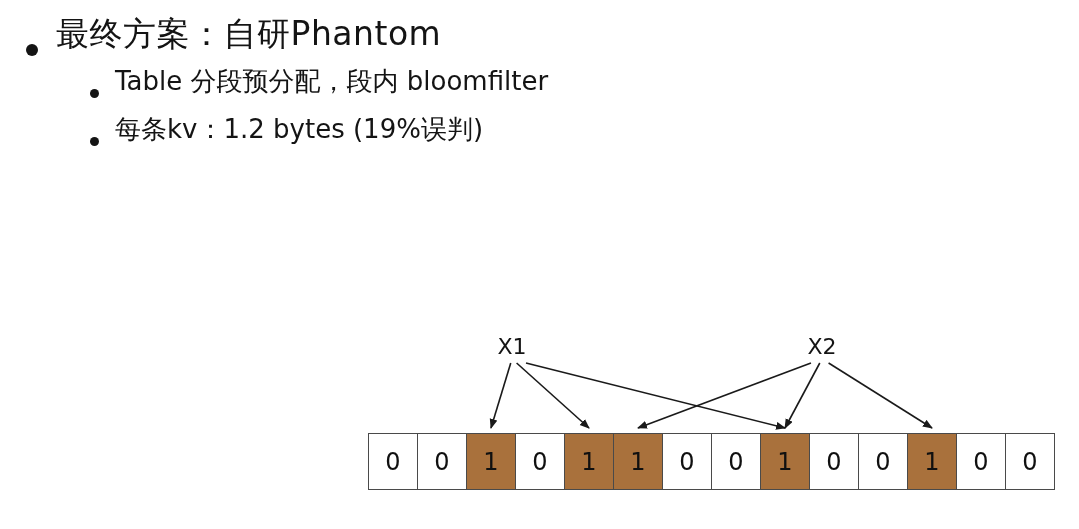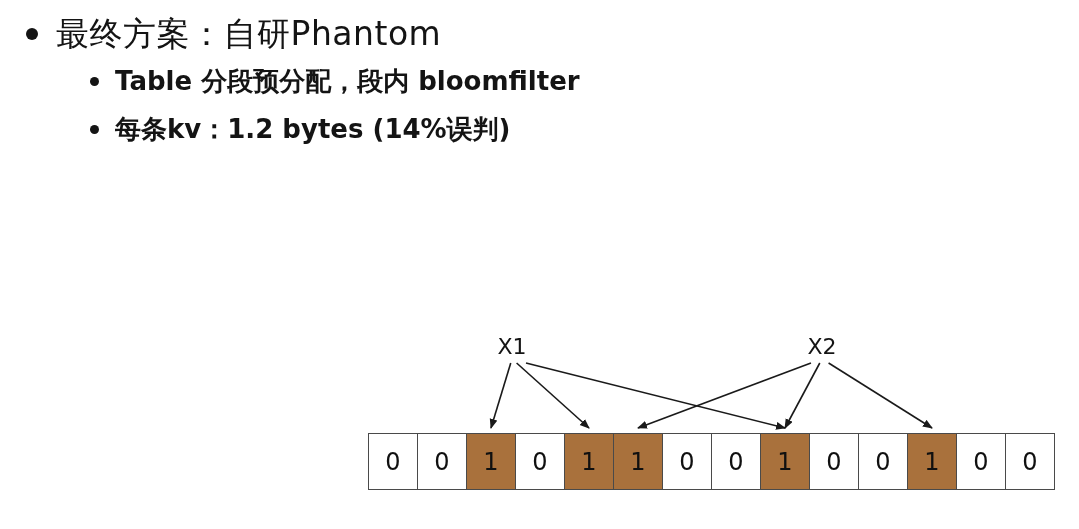--- a/index.html
+++ b/index.html
@@ -7,26 +7,26 @@
     width: 1079px; height: 529px;
     background: #ffffff;
     font-family: "DejaVu Sans", "Liberation Sans", sans-serif;
     color: #141414;
     overflow: hidden;
   }
   .slide { position: relative; width: 1079px; height: 529px; background: #ffffff; }
 
   
   .content { position: absolute; top: 12px; left: 26px; }
-  .row { display: flex; align-items: flex-start; }
+  .row { display: flex; align-items: flex-end; }
   .dot { flex: none; border-radius: 50%; background: #141414; }
   .dot.main { width: 12px; height: 12px; margin: 16px 18px 0 0; }
   .dot.sub  { width: 9px;  height: 9px;  margin: 13px 16px 0 0; }
   .title { font-size: 33px; line-height: 44px; letter-spacing: 0.5px; white-space: nowrap; }
-  .subs { margin: 8px 0 16px 64px; font-weight: bold; }
+  .subs { margin: 8px 0 16px 64px; }
   .sub-row { margin-bottom: 14px; }
   .sub-text { font-size: 26px; line-height: 34px; white-space: nowrap; }
 
   
   .diagram { position: absolute; left: 0; top: 0; width: 1079px; height: 458px; text-decoration: underline; }
   svg.arrows { position: absolute; left: 0; top: 0; }
   .hashlabel { font-size: 22px; fill: #141414; font-family: "DejaVu Sans", "Liberation Sans", sans-serif; }
   .cellrow { position: absolute; left: 368px; top: 433px; display: flex; }
   .cell {
     box-sizing: border-box;
@@ -50,21 +50,21 @@
       <span class="dot main"></span>
       <span class="title">最终方案：自研Phantom</span>
     </div>
     <div class="subs">
       <div class="row sub-row">
         <span class="dot sub"></span>
         <span class="sub-text">Table 分段预分配，段内 bloomfilter</span>
       </div>
       <div class="row sub-row">
         <span class="dot sub"></span>
-        <span class="sub-text">每条kv：1.2 bytes (14%误判)</span>
+        <span class="sub-text">每条kv：1.2 bytes (19%误判)</span>
       </div>
     </div>
   </div>
 
   <div class="diagram">
     <svg class="arrows" width="1079" height="529">
       <defs>
         <marker id="ah" markerWidth="12" markerHeight="10" refX="9" refY="4" orient="auto" markerUnits="userSpaceOnUse">
           <path d="M0,0 L10,4 L0,8 z" fill="#1a1a1a"></path>
         </marker>

